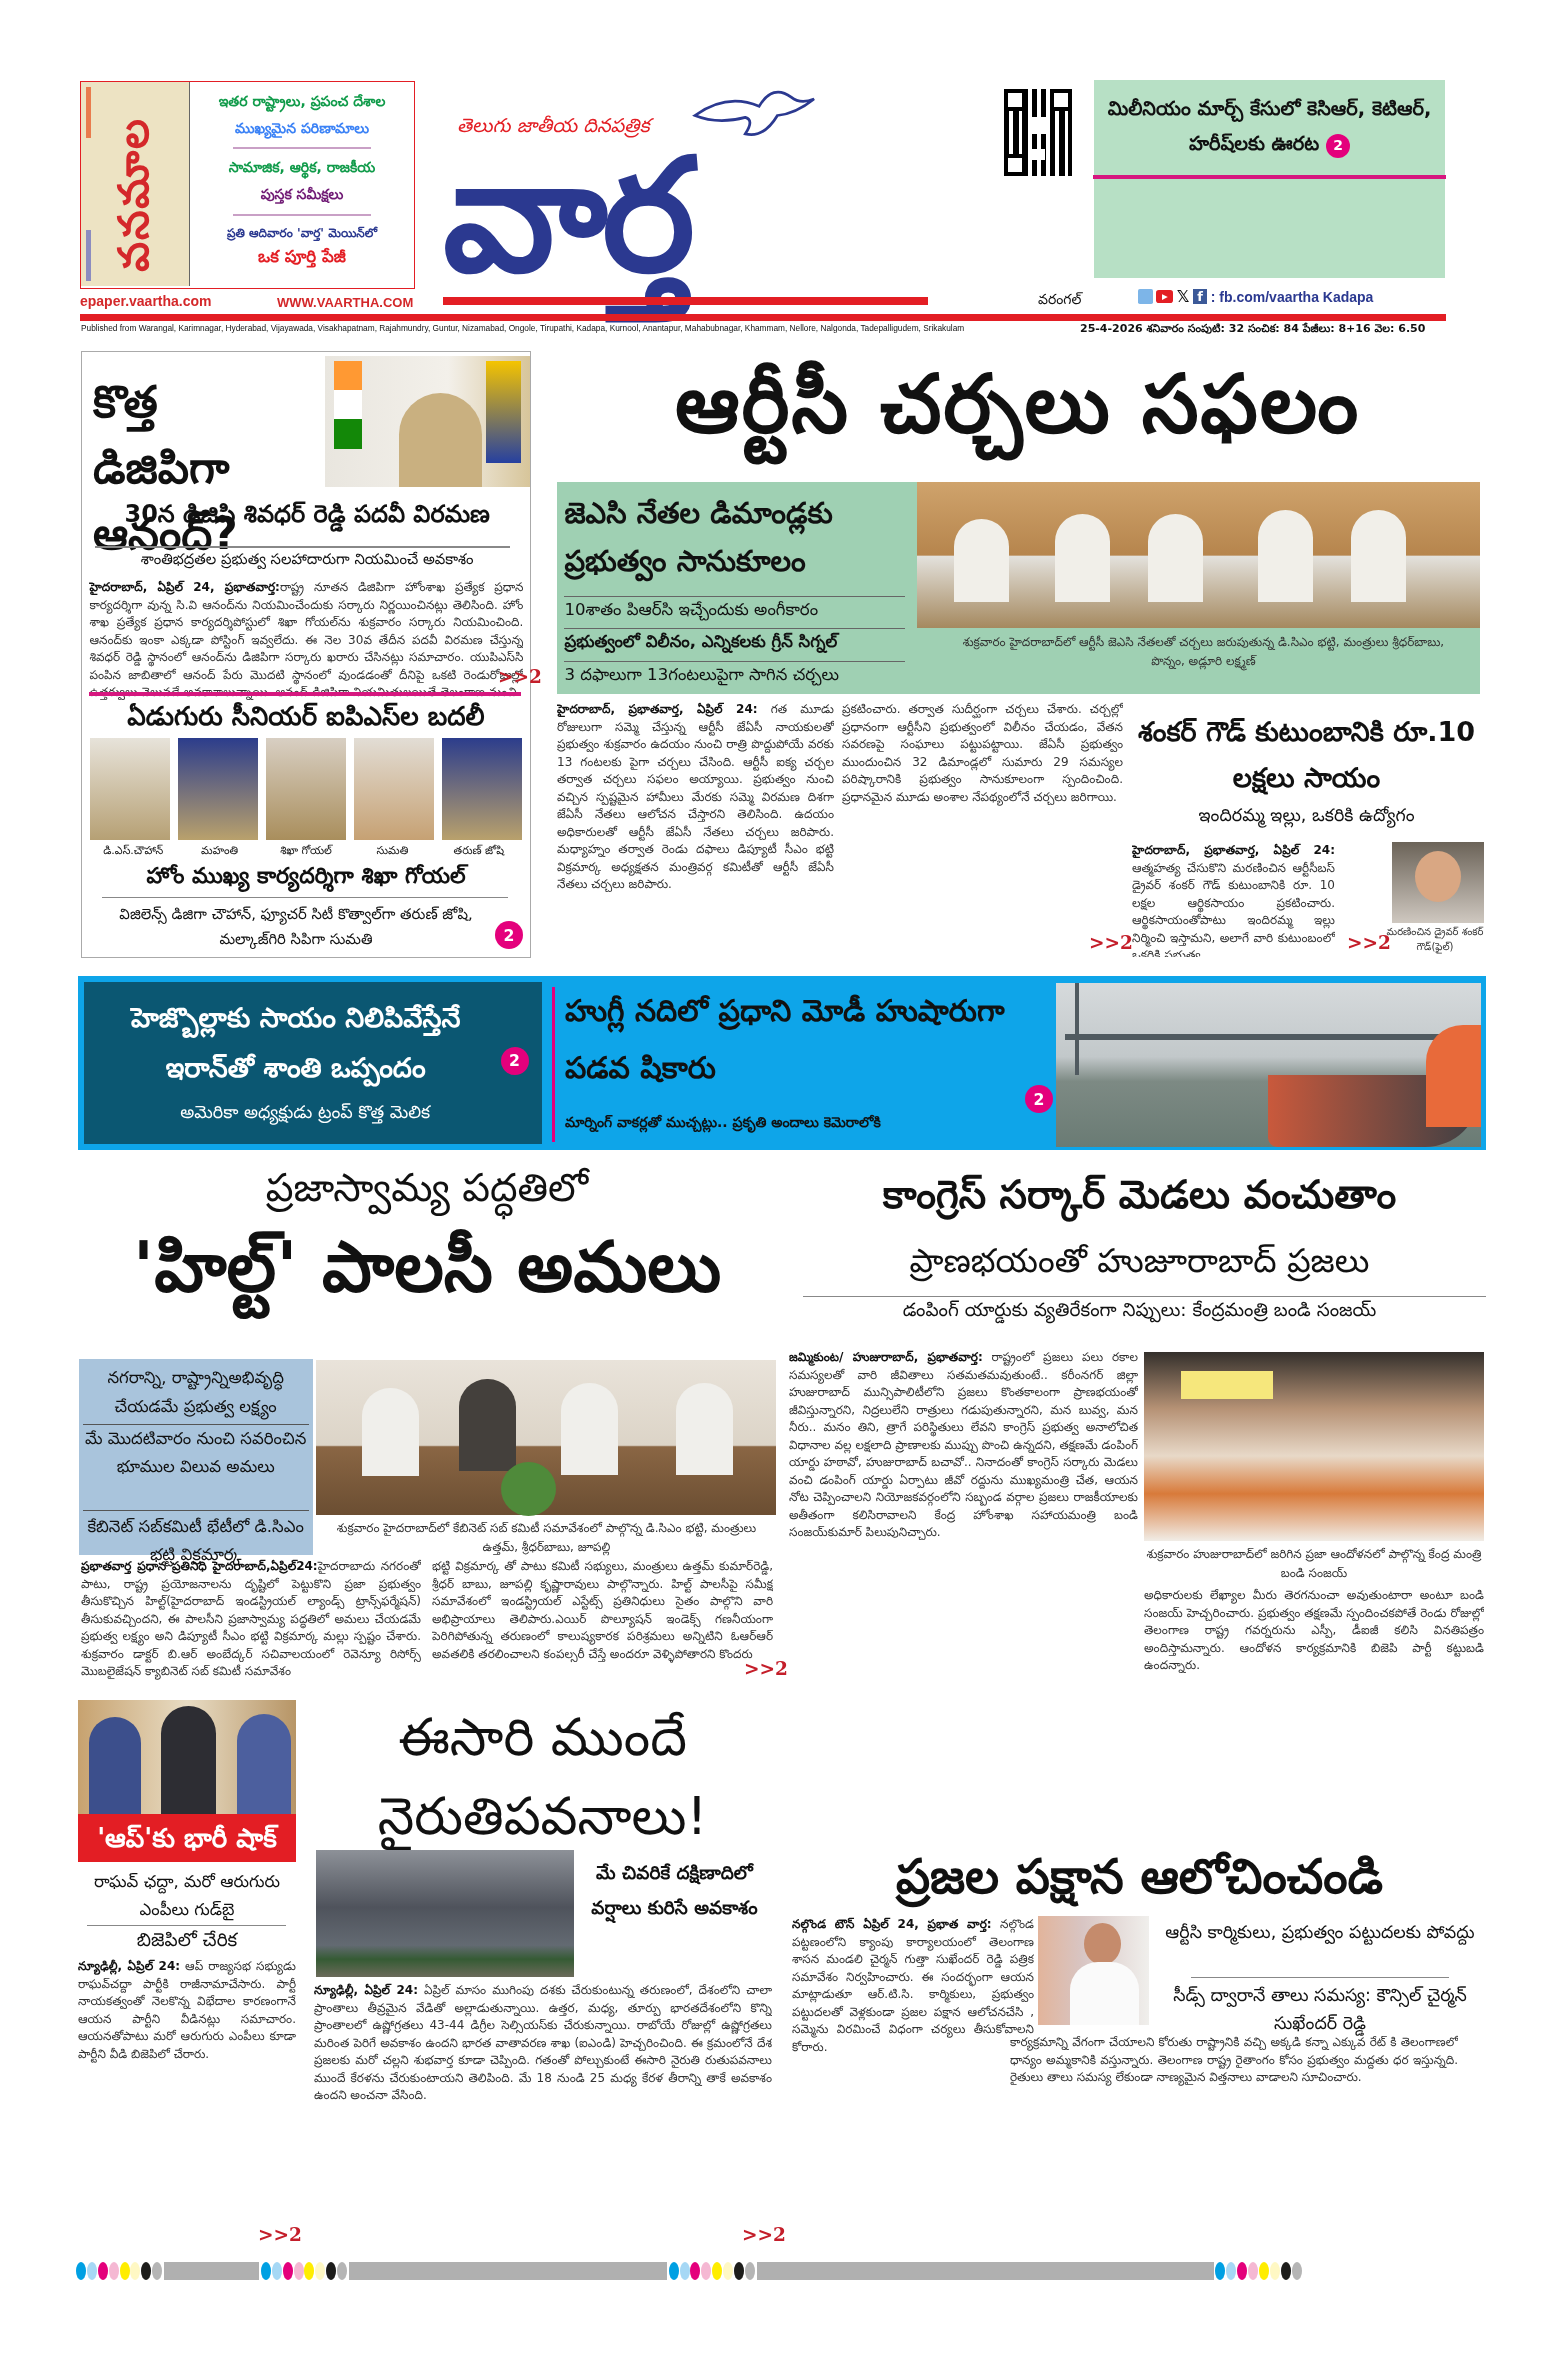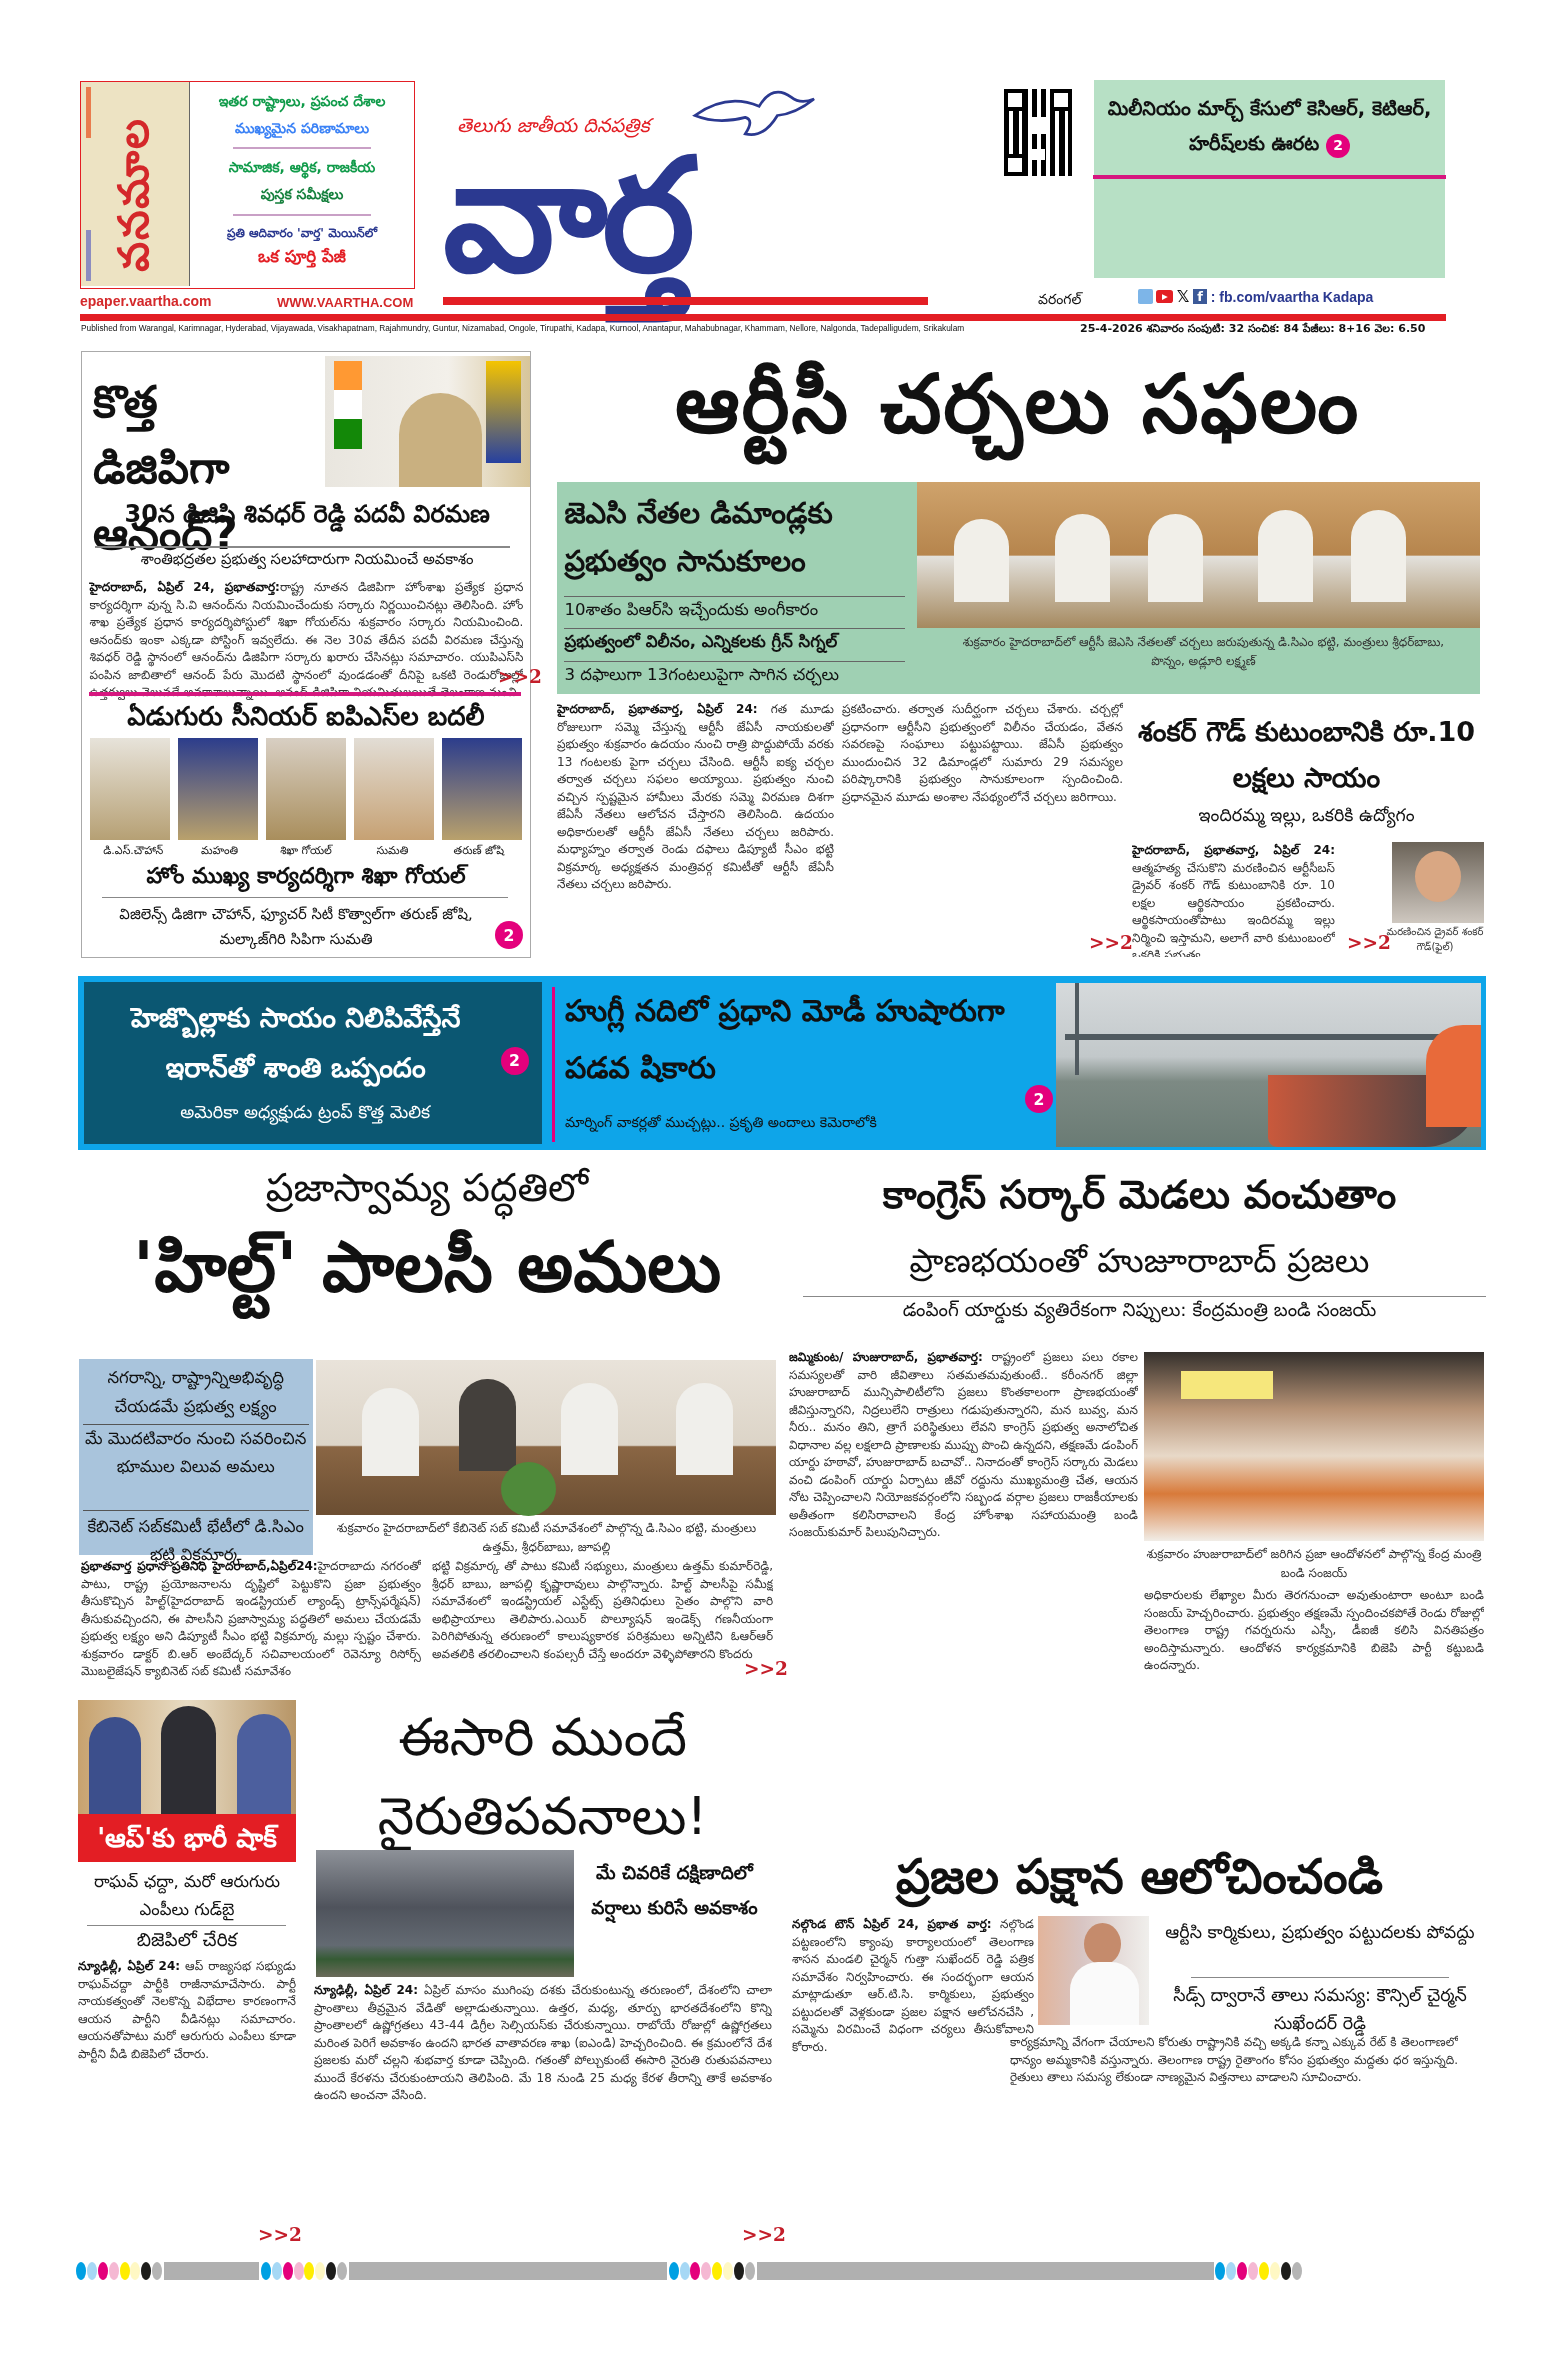--- a/index.html
+++ b/index.html
@@ -26,21 +26,21 @@
       <div style="position:absolute;left:4.6px;top:4.6px;width:5.5px;height:51px;background:#e97b4d;"></div>
       <div style="position:absolute;left:4.6px;top:148px;width:5.5px;height:51px;background:#8c8cc0;"></div>
       <div style="position:absolute;left:-35px;top:83px;width:185px;transform:rotate(-90deg);font-size:42px;font-weight:bold;color:#d4282a;text-align:center;letter-spacing:1.8px;">వనమాల</div>
 
     </div>
     <div class="abs center" style="left:111px;top:5.5px;width:220px;">
       <div style="color:#109b4a;font-weight:bold;font-size:14px;line-height:27px;">ఇతర రాష్ట్రాలు, ప్రపంచ దేశాల</div>
       <div style="color:#3b82f6;font-weight:bold;font-size:14px;line-height:27px;">ముఖ్యమైన పరిణామాలు</div>
       <div style="height:1.8px;background:#c9a0c6;width:138px;margin:5.5px auto;"></div>
       <div style="color:#109b4a;font-weight:bold;font-size:14px;line-height:27px;">సామాజిక, ఆర్థిక, రాజకీయ</div>
-      <div style="color:#15803d;font-weight:bold;font-size:14px;line-height:27px;">పుస్తక సమీక్షలు</div>
+      <div style="color:#701a75;font-weight:bold;font-size:14px;line-height:27px;">పుస్తక సమీక్షలు</div>
       <div style="height:1.8px;background:#c9a0c6;width:138px;margin:5.5px auto;"></div>
       <div style="color:#2b3990;font-weight:bold;font-size:12px;line-height:24px;">ప్రతి ఆదివారం 'వార్త' మెయిన్‌లో</div>
       <div style="color:#e31e24;font-weight:bold;font-size:16.6px;line-height:24px;">ఒక పూర్తి పేజీ</div>
     </div>
   </div>
   <div class="abs" style="left:80px;top:293px;font-size:14px;font-weight:bold;color:#d4282a;font-family:'Liberation Sans',sans-serif;">epaper.vaartha.com</div>
   <div class="abs" style="left:277px;top:295px;font-size:13px;font-weight:bold;color:#d4282a;font-family:'Liberation Sans',sans-serif;">WWW.VAARTHA.COM</div>
 
   <div class="abs" style="left:457px;top:114px;font-size:19.4px;color:#e31e24;font-style:italic;">తెలుగు జాతీయ దినపత్రిక</div>
   <svg class="abs" style="left:690px;top:88px;" width="129" height="55" viewBox="0 0 140 60">
@@ -159,21 +159,21 @@
 
 <div class="abs" style="left:78px;top:976px;width:1408px;height:174px;background:#0ea5e9;">
   <div class="abs" style="left:5.5px;top:5.5px;width:458px;height:162px;background:#0b5772;color:#fff;">
     <div class="abs center" style="left:9.2px;top:11px;width:406px;font-size:27px;font-weight:bold;line-height:50px;">హెజ్బొల్లాకు సాయం నిలిపివేస్తేనే ఇరాన్‌తో శాంతి ఒప్పందం</div>
     <div class="abs pagebadge" style="left:417px;top:65px;">2</div>
     <div class="abs center" style="left:9.2px;top:120px;width:425px;font-size:17.5px;">అమెరికా అధ్యక్షుడు ట్రంప్ కొత్త మెలిక</div>
   </div>
   <div class="abs" style="left:474px;top:11px;width:2.8px;height:155px;background:#e4007c;"></div>
   <div class="abs" style="left:487px;top:5.5px;width:480px;font-size:30px;font-weight:bold;line-height:57px;">హుగ్లీ నదిలో ప్రధాని మోడీ హుషారుగా పడవ షికారు</div>
   <div class="abs pagebadge" style="left:947px;top:109px;">2</div>
-  <div class="abs" style="left:487px;top:138px;width:489px;font-size:14px;font-weight:normal;">మార్నింగ్ వాకర్లతో ముచ్చట్లు.. ప్రకృతి అందాలు కెమెరాలోకి</div>
+  <div class="abs" style="left:487px;top:138px;width:489px;font-size:14px;font-weight:bold;">మార్నింగ్ వాకర్లతో ముచ్చట్లు.. ప్రకృతి అందాలు కెమెరాలోకి</div>
   <div class="abs" style="left:978px;top:7.4px;width:425px;height:164px;background:linear-gradient(180deg,#d6dadc 0%,#c2c8ca 45%,#7d8a84 60%,#6a7b74 100%);">
     <div style="position:absolute;left:9.2px;top:51px;width:415px;height:5.5px;background:#505a60;"></div>
     <div style="position:absolute;left:18.5px;top:0;width:4.6px;height:92px;background:#505a60;"></div>
     <div style="position:absolute;left:212px;top:92px;width:212px;height:72px;border-radius:0 0 55px 9.2px;background:linear-gradient(90deg,#c9593c,#3b3f44);"></div>
     <div style="position:absolute;right:0;top:42px;width:55px;height:102px;border-radius:37px 0 0 0;background:#e86a3a;"></div>
   </div>
 </div>
 
 <div class="abs center" style="left:81px;top:1165px;width:692px;font-size:39px;">ప్రజాస్వామ్య పద్ధతిలో</div>
 <div class="abs center" style="left:81px;top:1216px;width:692px;font-size:70px;font-weight:bold;line-height:102px;">'హిల్ట్' పాలసీ అమలు</div>

